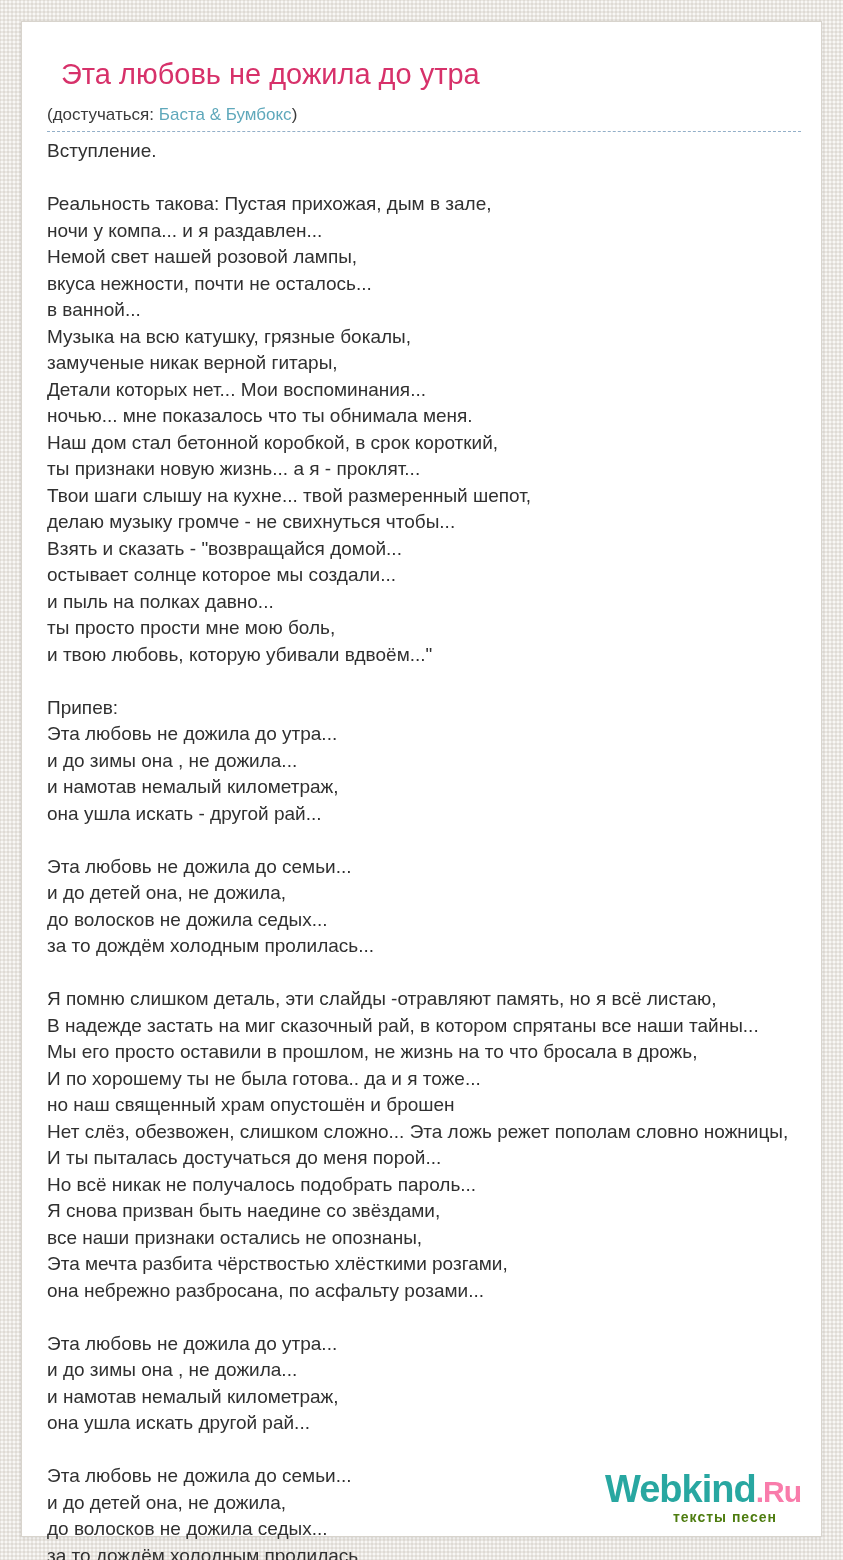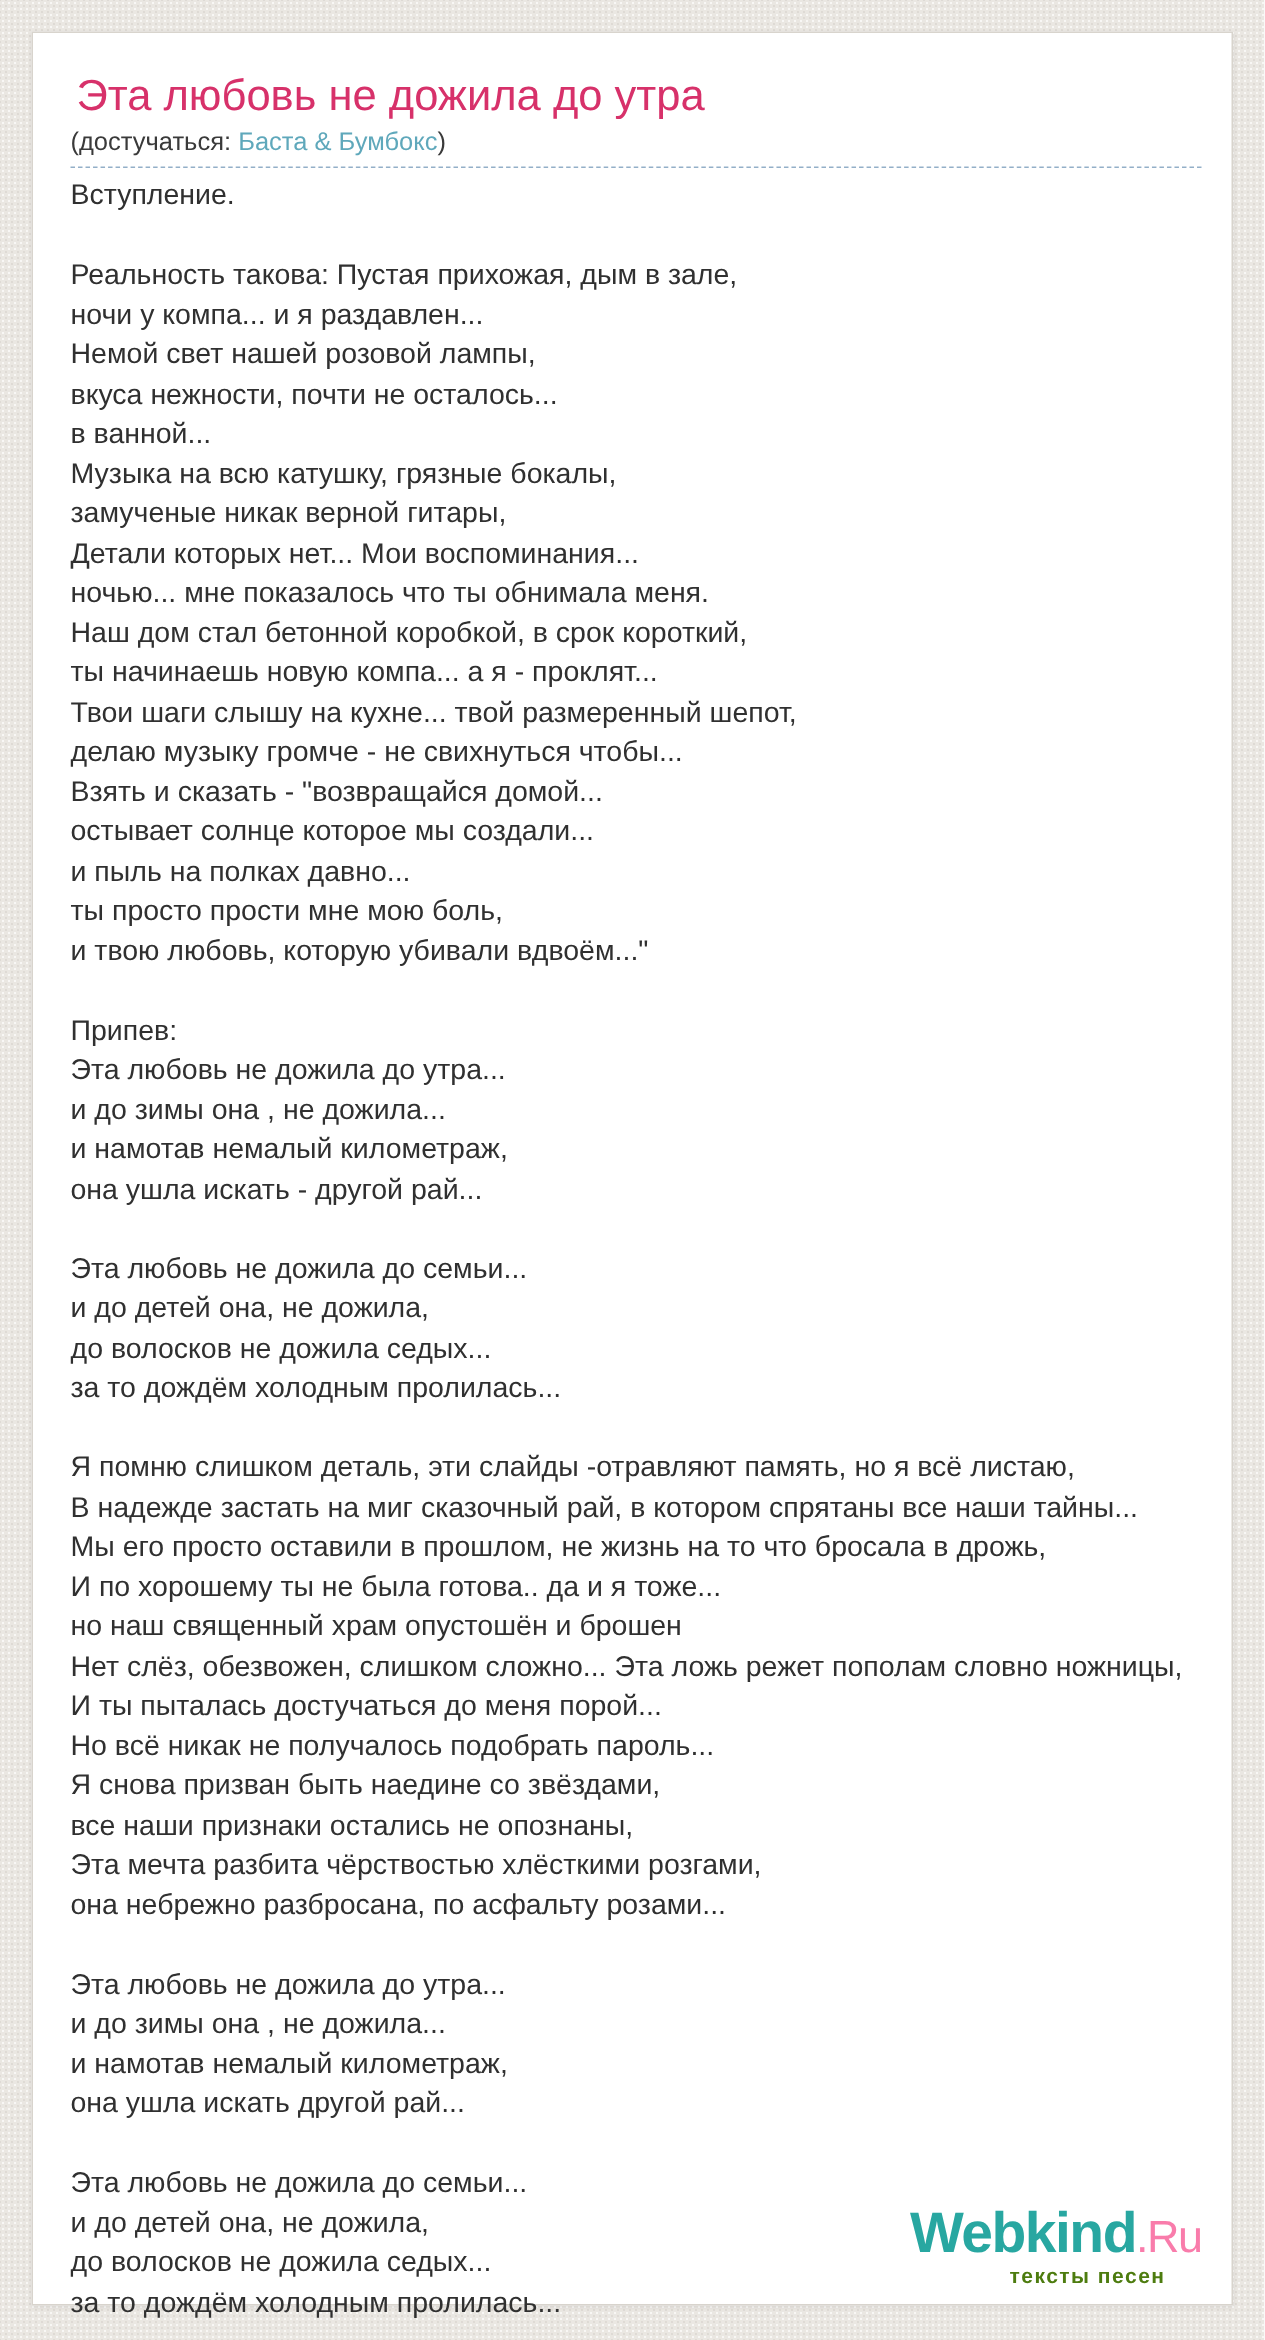--- a/index.html
+++ b/index.html
@@ -22,21 +22,21 @@
   .card {
     position: absolute;
     left: 21px; top: 21px;
     width: 801px; height: 1516px;
     background: #ffffff;
     border: 1px solid #d8d4cd;
     box-shadow: 0 1px 3px rgba(0,0,0,0.10);
     padding: 22px 20px 0 25px;
   }
   .title {
-    margin: 4px;
+    margin: 14px;
     font-size: 29px;
     line-height: 33px;
     font-weight: 400;
     color: #d7316a;
   }
   .subtitle {
     margin-top: 2px;
     font-size: 17px;
     line-height: 20px;
     color: #3a3a3a;
@@ -63,21 +63,21 @@
     line-height: 1;
   }
   .logo-main {
     font-size: 38px;
     font-weight: 700;
     color: #28a7a1;
     letter-spacing: -1px;
   }
   .logo-suffix {
     font-size: 30px;
-    font-weight: 400;
+    font-weight: 700;
     color: #f97cab;
     letter-spacing: -1px;
   }
   .logo-tagline {
     margin-top: 2px;
     padding-right: 24px;
     font-size: 14px;
     font-weight: 700;
     color: #4d7c0f;
     letter-spacing: 1px;
@@ -103,21 +103,21 @@
         <div class="line">Реальность такова: Пустая прихожая, дым в зале,</div>
         <div class="line">ночи у компа... и я раздавлен...</div>
         <div class="line">Немой свет нашей розовой лампы,</div>
         <div class="line">вкуса нежности, почти не осталось...</div>
         <div class="line">в ванной...</div>
         <div class="line">Музыка на всю катушку, грязные бокалы,</div>
         <div class="line">замученые никак верной гитары,</div>
         <div class="line">Детали которых нет... Мои воспоминания...</div>
         <div class="line">ночью... мне показалось что ты обнимала меня.</div>
         <div class="line">Наш дом стал бетонной коробкой, в срок короткий,</div>
-        <div class="line">ты начинаешь новую компа... а я - проклят...</div>
+        <div class="line">ты признаки новую жизнь... а я - проклят...</div>
         <div class="line">Твои шаги слышу на кухне... твой размеренный шепот,</div>
         <div class="line">делаю музыку громче - не свихнуться чтобы...</div>
         <div class="line">Взять и сказать - "возвращайся домой...</div>
         <div class="line">остывает солнце которое мы создали...</div>
         <div class="line">и пыль на полках давно...</div>
         <div class="line">ты просто прости мне мою боль,</div>
         <div class="line">и твою любовь, которую убивали вдвоём..."</div>
         <div class="line">&nbsp;</div>
         <div class="line">Припев:</div>
         <div class="line">Эта любовь не дожила до утра...</div>

